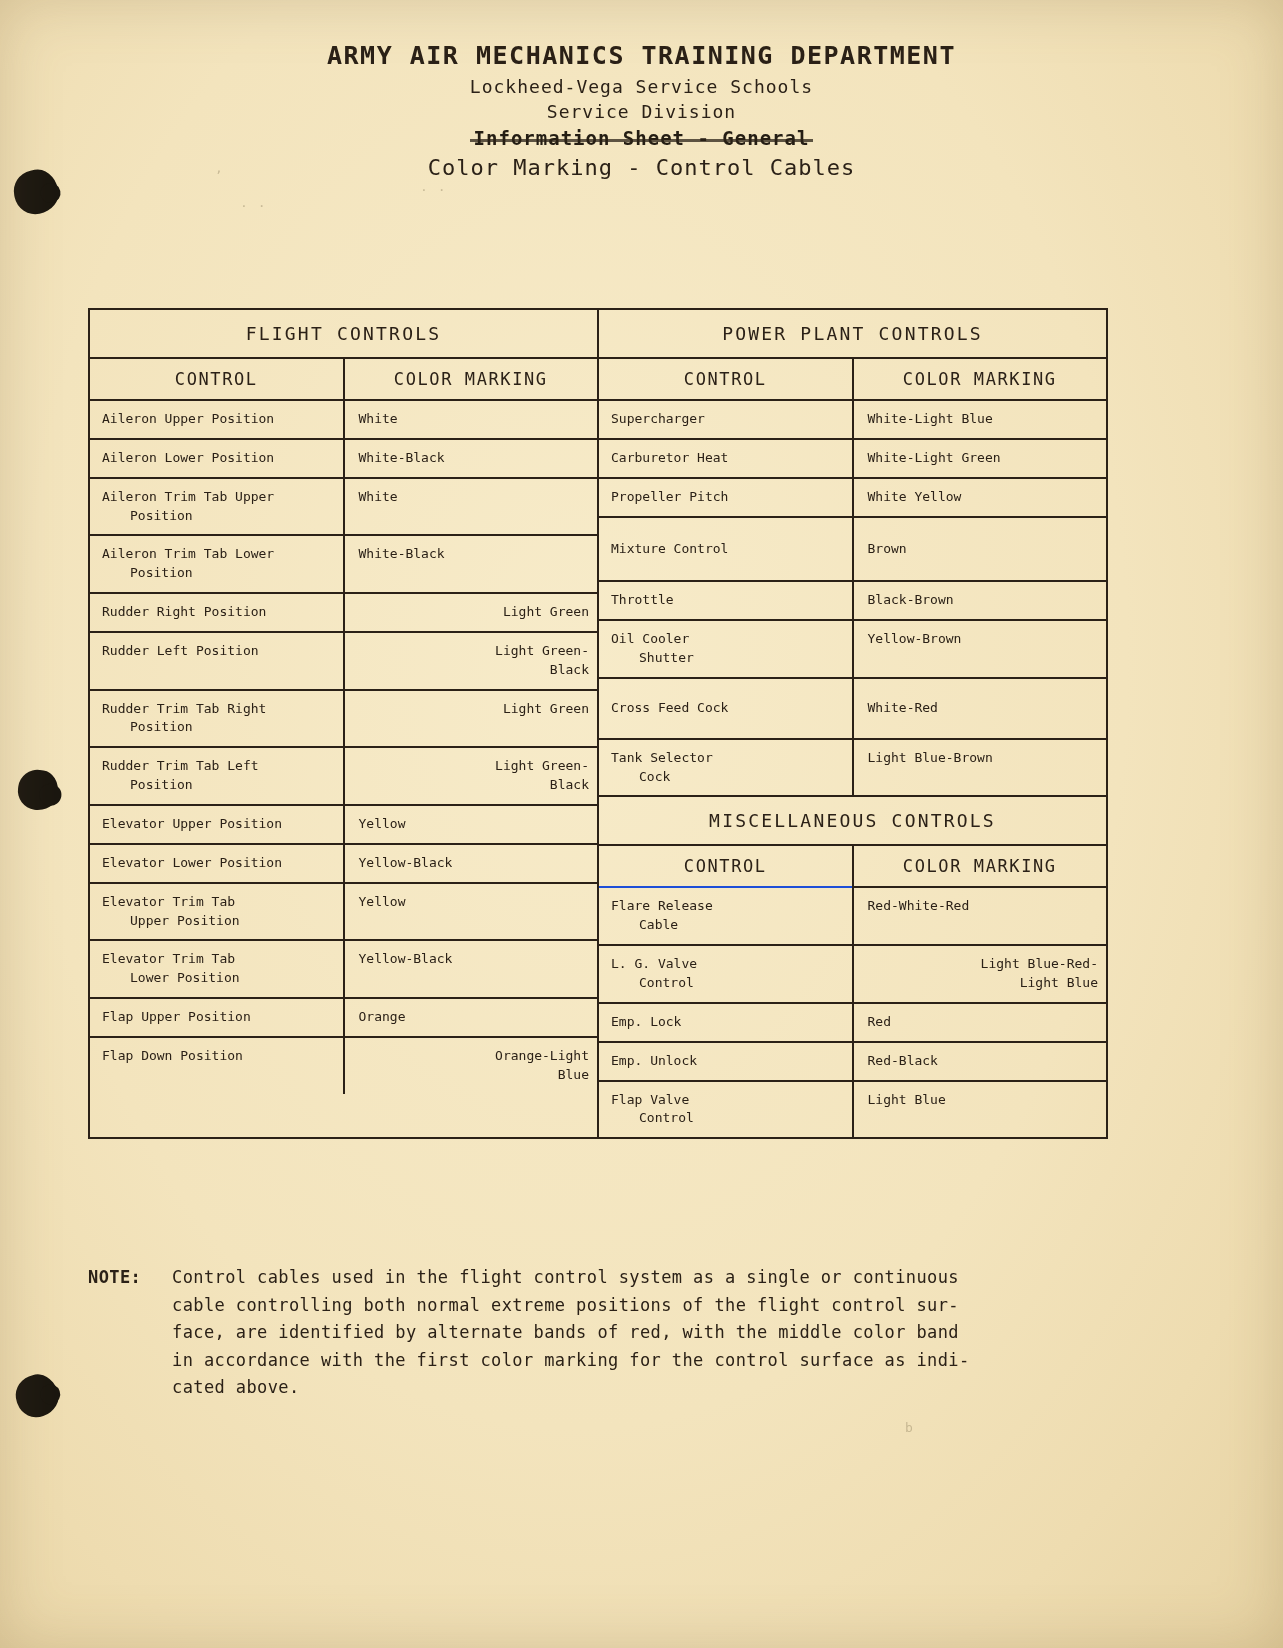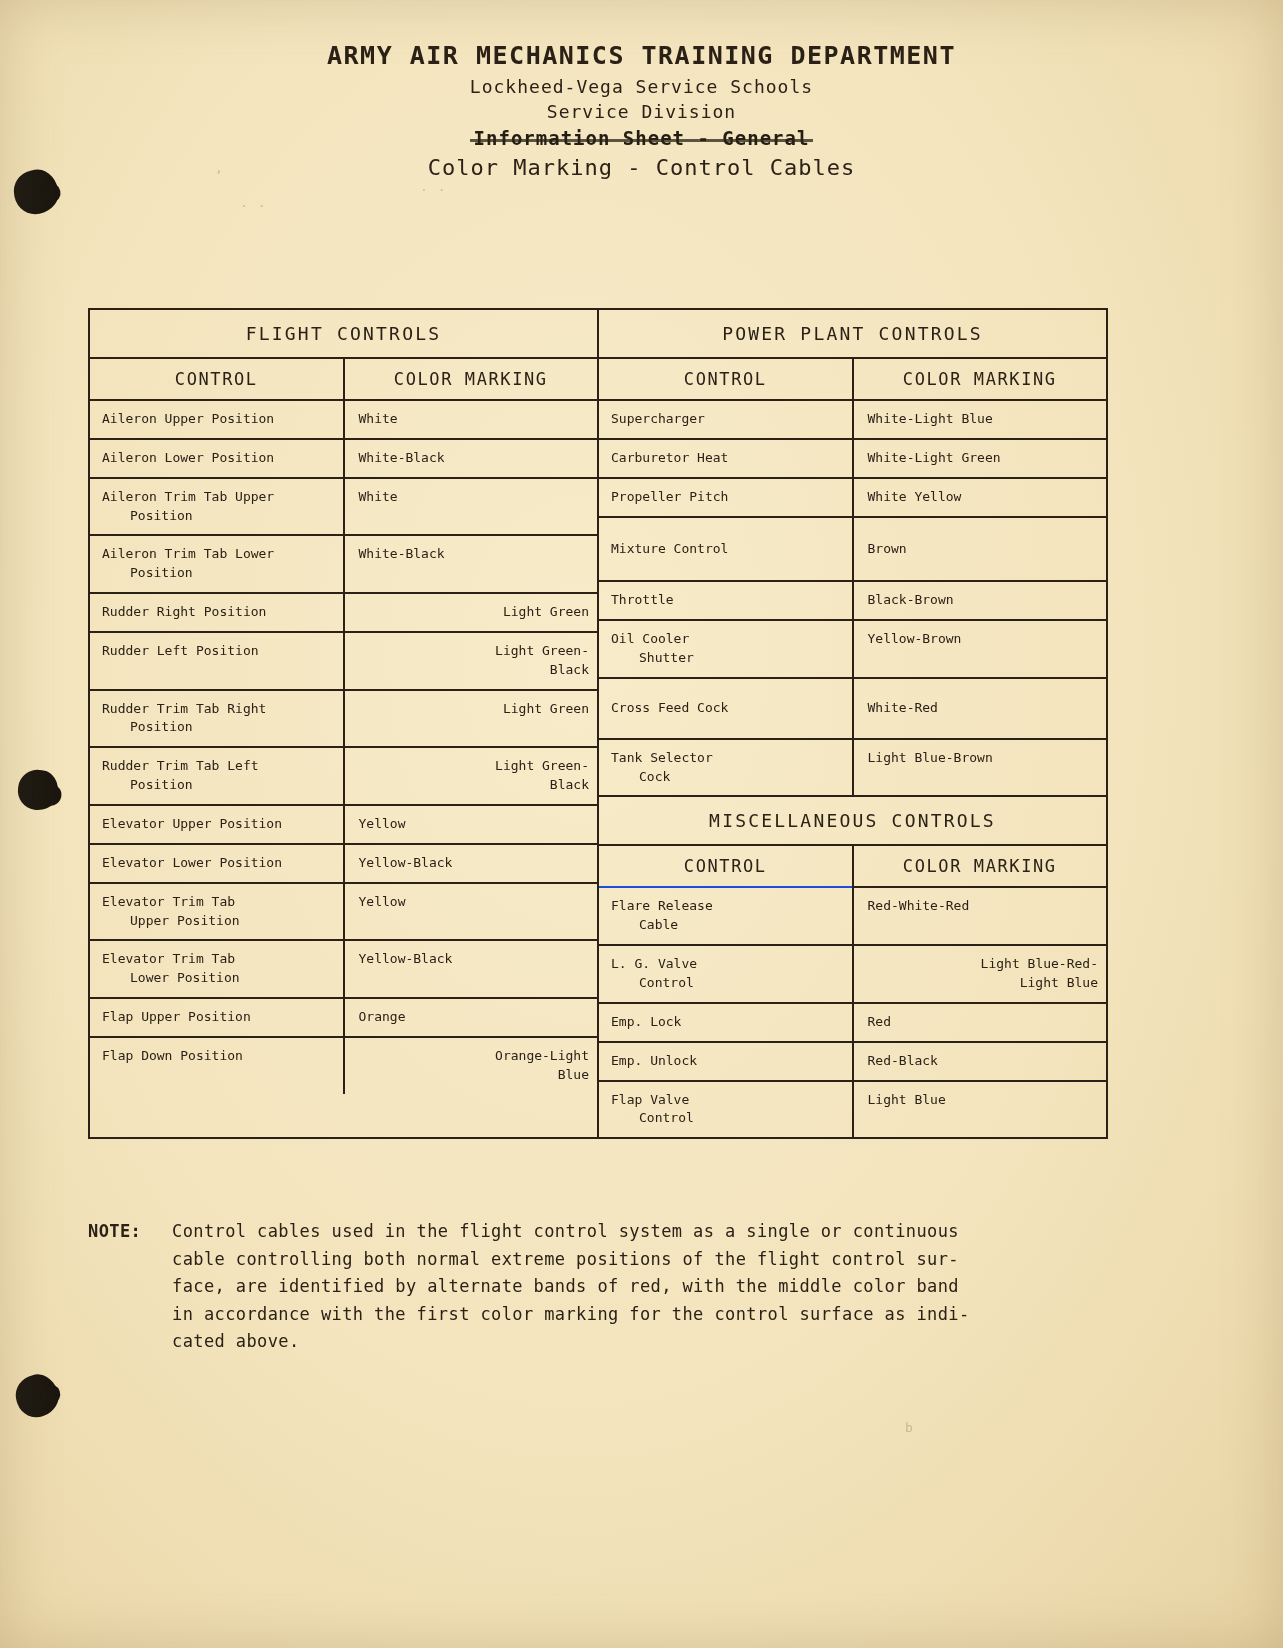--- a/index.html
+++ b/index.html
@@ -162,21 +162,21 @@
 
   .col-ctrl { width: 54%; }
   .col-mark { width: 46%; }
   .col-ctrl-r { width: 47%; }
   .col-mark-r { width: 53%; }
 
   
   .note {
     position: absolute;
     left: 88px;
-    top: 1218px;
+    top: 1264px;
     width: 1010px;
     font-family: "DejaVu Sans Mono", monospace;
     font-size: 17px;
     line-height: 1.62;
     letter-spacing: 0.4px;
   }
   .note-label {
     float: left;
     font-weight: bold;
     padding-right: 10px;

